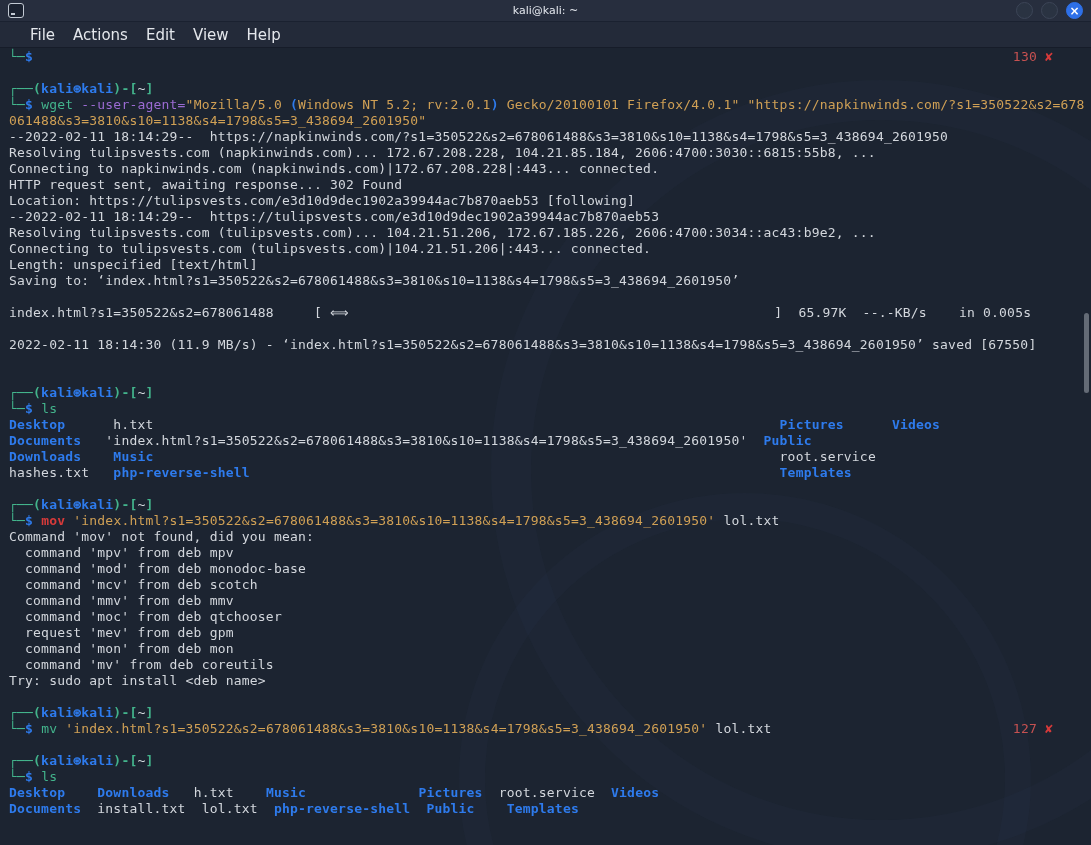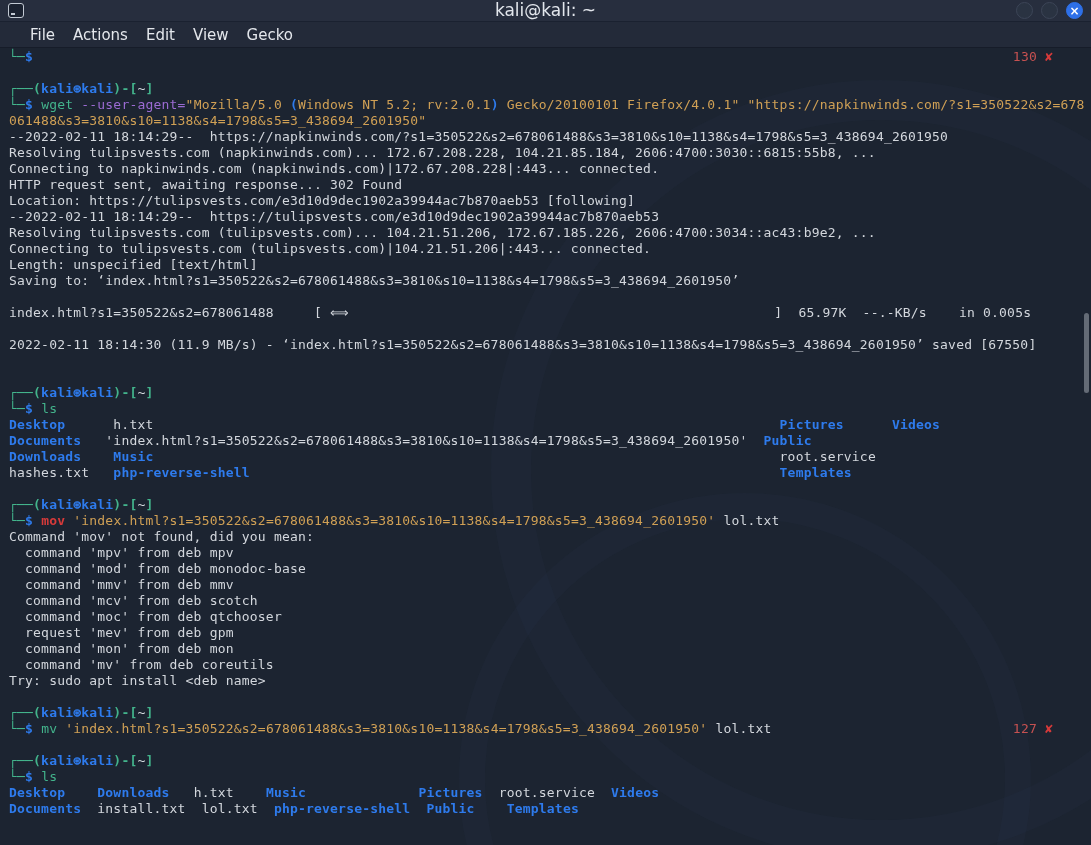--- a/index.html
+++ b/index.html
@@ -34,21 +34,21 @@
   }
   .win-icon{
     width:14px;height:13px;margin-left:8px;border:1.5px solid #c3cad4;border-radius:3px;
     background:#1b2230;position:relative;flex:0 0 auto;
   }
   .win-icon::after{
     content:"";position:absolute;left:2px;bottom:2px;width:4px;height:2px;background:#c3cad4;
   }
   .title{
     position:absolute;left:0;right:0;text-align:center;
-    color:#e2e6ec;font-size:17px;line-height:21px;
+    color:#e2e6ec;font-size:11px;line-height:21px;
   }
   .win-buttons{margin-left:auto;display:flex;gap:8px;padding-right:8px;position:relative;z-index:3;}
   .win-btn{
     width:17px;height:17px;border-radius:50%;background:#2a3342;border:1px solid #3c4557;
     box-sizing:border-box;
   }
   .win-btn.close{
     background:#2e70e8;border-color:#2e70e8;color:#fff;font-size:12px;font-weight:700;
     display:flex;align-items:center;justify-content:center;line-height:1;
   }
@@ -94,21 +94,21 @@
       <div class="win-btn close">
           <span>×</span>
         </div>
     </div>
   </div>
   <div class="menubar" id="menubar">
       <span class="menu-item">File</span>
       <span class="menu-item">Actions</span>
       <span class="menu-item">Edit</span>
       <span class="menu-item">View</span>
-      <span class="menu-item">Gecko</span>
+      <span class="menu-item">Help</span>
     </div>
   <div class="term" id="term">
       <div class="line"><span class="g">└─</span><span class="b">$</span><span class="fill"></span><span class="n">130 </span><span class="r">✘</span></div>
       <div class="line"></div>
       <div class="line"><span class="g">┌──(</span><span class="b">kali⊛kali</span><span class="g">)-[</span><span class="w">~</span><span class="g">]</span></div>
       <div class="line"><span class="g">└─</span><span class="b">$</span><span class="w"> </span><span class="c">wget</span><span class="p"> --user-agent=</span><span class="y">"Mozilla/5.0 </span><span class="b">(</span><span class="y">Windows NT 5.2; rv:2.0.1</span><span class="b">)</span><span class="y"> Gecko/20100101 Firefox/4.0.1"</span><span class="w"> </span><span class="y">"https://napkinwinds.com/?s1=350522&amp;s2=678</span></div>
       <div class="line"><span class="y">061488&amp;s3=3810&amp;s10=1138&amp;s4=1798&amp;s5=3_438694_2601950"</span></div>
       <div class="line"><span class="w">--2022-02-11 18:14:29--  https://napkinwinds.com/?s1=350522&amp;s2=678061488&amp;s3=3810&amp;s10=1138&amp;s4=1798&amp;s5=3_438694_2601950</span></div>
       <div class="line"><span class="w">Resolving tulipsvests.com (napkinwinds.com)... 172.67.208.228, 104.21.85.184, 2606:4700:3030::6815:55b8, ...</span></div>
       <div class="line"><span class="w">Connecting to napkinwinds.com (napkinwinds.com)|172.67.208.228|:443... connected.</span></div>
@@ -130,22 +130,22 @@
       <div class="line"><span class="b">Desktop</span><span class="w">      h.txt</span><span class="w">                                                                              </span><span class="b">Pictures</span><span class="w">      </span><span class="b">Videos</span></div>
       <div class="line"><span class="b">Documents</span><span class="w">   'index.html?s1=350522&amp;s2=678061488&amp;s3=3810&amp;s10=1138&amp;s4=1798&amp;s5=3_438694_2601950'  </span><span class="b">Public</span></div>
       <div class="line"><span class="b">Downloads</span><span class="w">    </span><span class="b">Music</span><span class="w">                                                                              </span><span class="w">root.service</span></div>
       <div class="line"><span class="w">hashes.txt   </span><span class="b">php-reverse-shell</span><span class="w">                                                                  </span><span class="b">Templates</span></div>
       <div class="line"></div>
       <div class="line"><span class="g">┌──(</span><span class="b">kali⊛kali</span><span class="g">)-[</span><span class="w">~</span><span class="g">]</span></div>
       <div class="line"><span class="g">└─</span><span class="b">$</span><span class="w"> </span><span class="r">mov</span><span class="w"> </span><span class="y">'index.html?s1=350522&amp;s2=678061488&amp;s3=3810&amp;s10=1138&amp;s4=1798&amp;s5=3_438694_2601950'</span><span class="w"> lol.txt</span></div>
       <div class="line"><span class="w">Command 'mov' not found, did you mean:</span></div>
       <div class="line"><span class="w">  command 'mpv' from deb mpv</span></div>
       <div class="line"><span class="w">  command 'mod' from deb monodoc-base</span></div>
+      <div class="line"><span class="w">  command 'mcv' from deb scotch</span></div>
       <div class="line"><span class="w">  command 'mmv' from deb mmv</span></div>
-      <div class="line"><span class="w">  command 'mcv' from deb scotch</span></div>
       <div class="line"><span class="w">  command 'moc' from deb qtchooser</span></div>
       <div class="line"><span class="w">  request 'mev' from deb gpm</span></div>
       <div class="line"><span class="w">  command 'mon' from deb mon</span></div>
       <div class="line"><span class="w">  command 'mv' from deb coreutils</span></div>
       <div class="line"><span class="w">Try: sudo apt install &lt;deb name&gt;</span></div>
       <div class="line"></div>
       <div class="line"><span class="g">┌──(</span><span class="b">kali⊛kali</span><span class="g">)-[</span><span class="w">~</span><span class="g">]</span></div>
       <div class="line"><span class="g">└─</span><span class="b">$</span><span class="w"> </span><span class="c">mv</span><span class="w"> </span><span class="y">'index.html?s1=350522&amp;s2=678061488&amp;s3=3810&amp;s10=1138&amp;s4=1798&amp;s5=3_438694_2601950'</span><span class="w"> lol.txt</span><span class="fill"></span><span class="n">127 </span><span class="r">✘</span></div>
       <div class="line"></div>
       <div class="line"><span class="g">┌──(</span><span class="b">kali⊛kali</span><span class="g">)-[</span><span class="w">~</span><span class="g">]</span></div>

